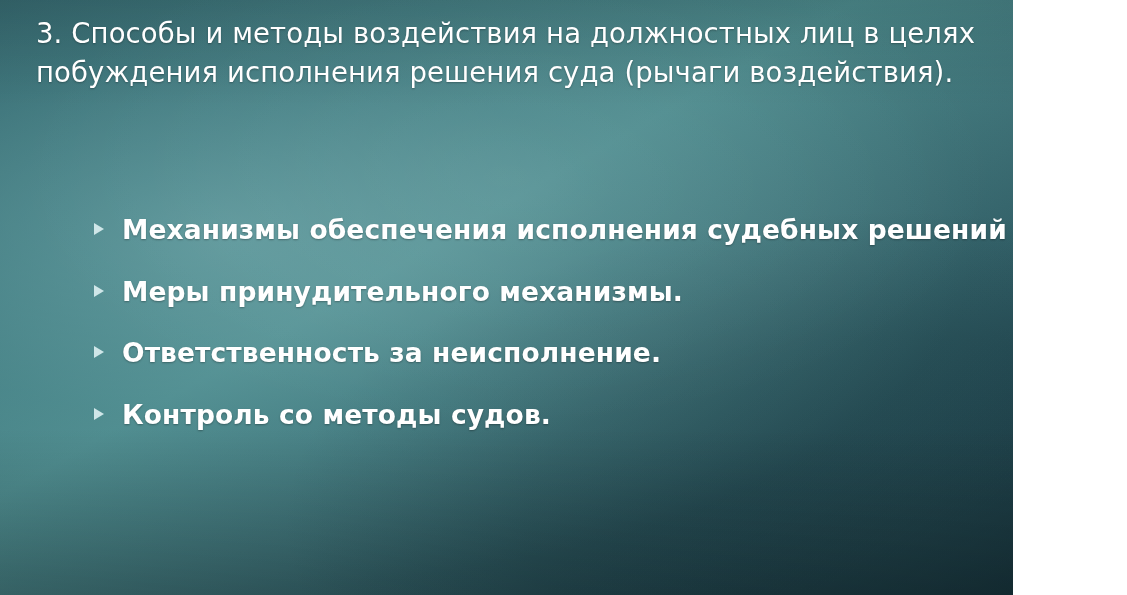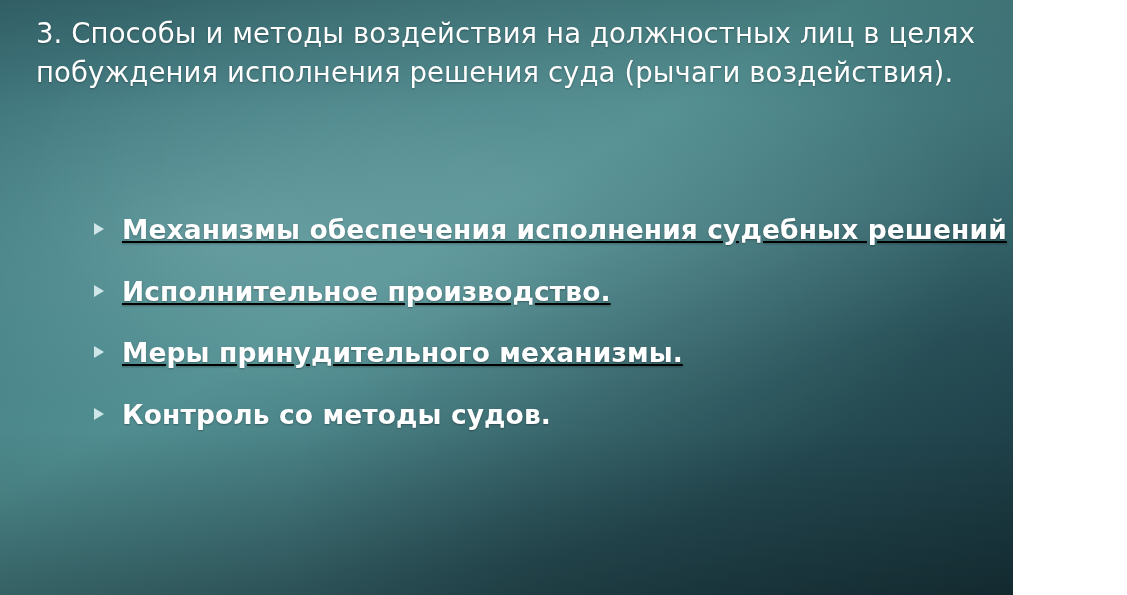--- a/index.html
+++ b/index.html
@@ -75,59 +75,59 @@
     text-shadow: 0 1px 2px rgba(0,0,0,0.30);
   }
   .bullet.bold .text {
     font-weight: 700;
     letter-spacing: 0.1px;
   }
   .bullet.normal .text {
     font-weight: 400;
     letter-spacing: 0.1px;
   }
-  .bullet.gap-lg { margin-bottom: 26px; text-decoration: underline; }
+  .bullet.gap-lg { margin-bottom: 26px; }
 </style>
 </head>
 <body>
 
 <div class="slide">
 
   <div class="title">3. Способы и методы воздействия на должностных лиц в целях побуждения исполнения решения суда (рычаги воздействия).</div>
 
   <div class="bullets">
 
     <div class="bullet bold gap-lg">
       <span class="marker">
         <svg width="14" height="14" viewBox="0 0 14 14">
             <polygon points="2,1 12,7 2,13" fill="#cfe6e8"></polygon>
           </svg>
       </span>
       <span class="text">Механизмы обеспечения исполнения судебных решений</span>
     </div>
 
 
-    <div class="bullet bold gap-lg">
-      <span class="marker">
-        <svg width="14" height="14" viewBox="0 0 14 14">
-            <polygon points="2,1 12,7 2,13" fill="#cfe6e8"></polygon>
-          </svg>
-      </span>
-      <span class="text">Исполнительное производство.</span>
-    </div>
 
     <div class="bullet bold gap-lg">
       <span class="marker">
         <svg width="14" height="14" viewBox="0 0 14 14">
             <polygon points="2,1 12,7 2,13" fill="#cfe6e8"></polygon>
           </svg>
       </span>
       <span class="text">Меры принудительного механизмы.</span>
     </div>
 
+    <div class="bullet bold gap-lg">
+      <span class="marker">
+        <svg width="14" height="14" viewBox="0 0 14 14">
+            <polygon points="2,1 12,7 2,13" fill="#cfe6e8"></polygon>
+          </svg>
+      </span>
+      <span class="text">Ответственность за неисполнение.</span>
+    </div>
 
     <div class="bullet bold">
       <span class="marker">
         <svg width="14" height="14" viewBox="0 0 14 14">
             <polygon points="2,1 12,7 2,13" fill="#cfe6e8"></polygon>
           </svg>
       </span>
       <span class="text">Контроль со методы судов.</span>
     </div>
 

